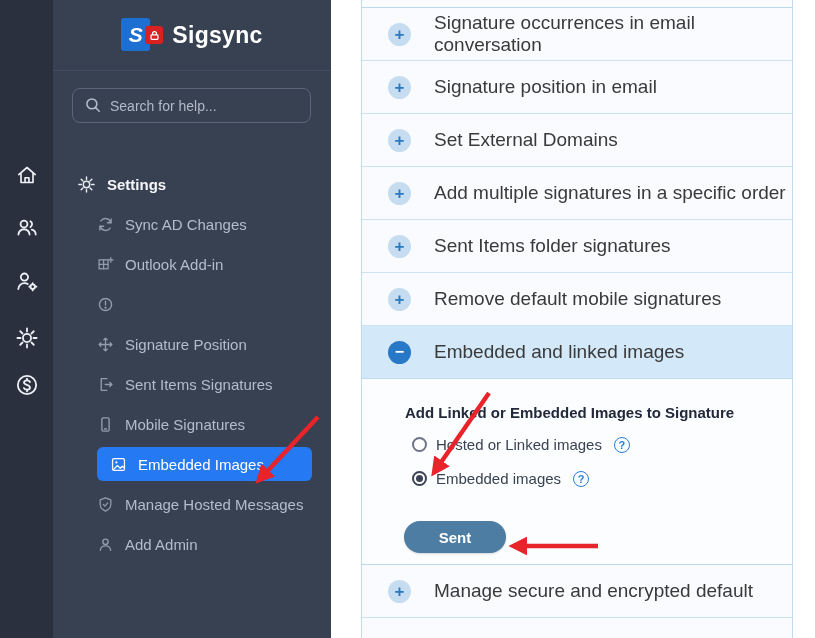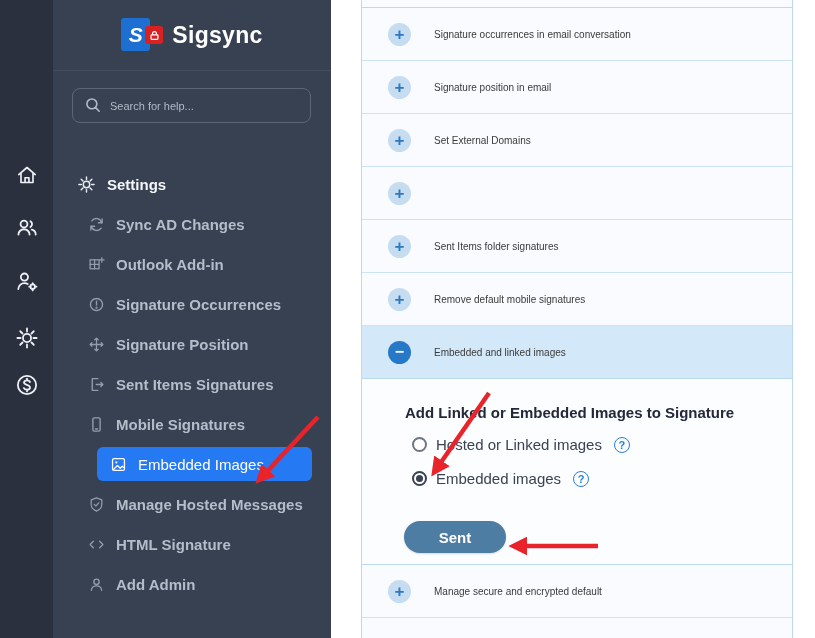--- a/index.html
+++ b/index.html
@@ -21,50 +21,50 @@
   .logo-book { position:absolute; left:0; top:1px; width:29px; height:33px; background:#1d6fd2;
     border-radius:3px; display:flex; align-items:center; justify-content:center;
     color:#fff; font-size:21px; font-weight:bold; font-style:italic; }
   .logo-lock { position:absolute; right:0; top:9px; width:18px; height:18px; background:#d82222;
     border-radius:3px; display:flex; align-items:center; justify-content:center; }
   .logo-lock svg { width:11px; height:11px; }
   .logo-text { color:#ffffff; font-size:23px; font-weight:bold; letter-spacing:.3px; }
 
   .search-wrap { position:relative; margin:17px 20px 0 19px; }
   .search-input { width:100%; height:35px; background:transparent; border:1px solid #5c6678;
-    border-radius:8px; color:#c7ced9; font-size:11px; padding:0 10px 0 37px; outline:none;
+    border-radius:8px; color:#c7ced9; font-size:14px; padding:0 10px 0 37px; outline:none;
     font-family:"Liberation Sans", sans-serif; }
   .search-input::placeholder { color:#b2bac7; }
   .search-icon { position:absolute; left:12px; top:8px; width:18px; height:18px; color:#b2bac7; }
   .search-icon svg { width:18px; height:18px; }
 
   .menu { list-style:none; margin-top:41px; }
   .menu li { height:40px; display:flex; align-items:center; gap:11px; cursor:pointer;
     font-size:15px; color:#b4bdca; }
   .menu li .mi { width:18px; height:18px; flex:0 0 18px; color:#939cac;
     display:flex; align-items:center; justify-content:center; }
   .menu li .mi svg { width:17px; height:17px; }
   .menu li.header { padding-left:23px; color:#f4f6f9; font-weight:bold;align-items:center; }
   .menu li.header .mi { color:#e9edf3; width:20px; flex-basis:20px; }
   .menu li.header .mi svg { width:19px; height:19px; }
-  .menu li.sub { padding-left:34px;font-weight:bold; }
+  .menu li.sub { padding-left:43px; }
   .menu li.active { padding-left:0; }
   .menu li.active .pill { margin-left:44px; margin-right:19px; height:34px; width:100%;
     background:#2579f2; border-radius:6px; display:flex; align-items:center; gap:11px;
     padding-left:12px; color:#ffffff; }
   .menu li.active .pill .mi { color:#ffffff; }
 
   
   .panel { position:absolute; left:361px; top:0; width:432px; height:638px;
     border-left:1px solid #bcd9ed; border-right:1px solid #bcd9ed; background:#f9fbfe; z-index:1; }
   .acc-partial-top { height:8px; border-bottom:1px solid #bcd9ed; }
   .acc-partial-bottom { height:10px; }
   .acc-row { height:53px; border-bottom:1px solid #cde2f2; display:flex; align-items:center;
     padding-left:26px; gap:23px; cursor:pointer; background:#f9fbfe; }
-  .acc-row .label { font-size:10px; color:#3a3a3a; }
+  .acc-row .label { font-size:19px; color:#3a3a3a; }
   .acc-row.active { background:#d3e8f8; border-bottom:1px solid #bcd9ed; }
   .toggle { width:23px; height:23px; border-radius:50%; flex:0 0 23px;
     display:flex; align-items:center; justify-content:center;
     font-size:17px; font-weight:bold; line-height:1; }
   .toggle.plus { background:#c6ddf1; color:#2b79c0; }
   .toggle.minus { background:#2878c8; color:#ffffff; font-size:16px; }
 
   .expanded { height:186px; border-bottom:1px solid #bcd9ed; position:relative; background:#fbfdff; }
   .exp-heading { position:absolute; left:43px; top:25px; font-size:15px; font-weight:bold; color:#23283a; }
   .radio-row { position:absolute; left:50px; display:flex; align-items:center; gap:9px;
@@ -180,21 +180,20 @@
         <span>Outlook Add-in</span>
       </li>
       <li class="sub">
         <span class="mi">
           <svg viewBox="0 0 16 16" fill="none" stroke="currentColor" stroke-width="1.3" stroke-linecap="round">
               <circle cx="8" cy="8" r="5.7"></circle>
               <path d="M8 4.8v3.6"></path>
               <circle cx="8" cy="11" r=".4" fill="currentColor"></circle>
             </svg>
         </span>
-        <span>Signature Occurrences</span>
       </li>
       <li class="sub">
         <span class="mi">
           <svg viewBox="0 0 16 16" fill="none" stroke="currentColor" stroke-width="1.2" stroke-linecap="round" stroke-linejoin="round">
               <path d="M8 2v12M2 8h12M6.4 3.6 8 2l1.6 1.6M6.4 12.4 8 14l1.6-1.6M3.6 6.4 2 8l1.6 1.6M12.4 6.4 14 8l-1.6 1.6"></path>
             </svg>
         </span>
         <span>Signature Position</span>
       </li>
       <li class="sub">
@@ -231,28 +230,20 @@
         <span class="mi">
           <svg viewBox="0 0 16 16" fill="none" stroke="currentColor" stroke-width="1.2" stroke-linejoin="round" stroke-linecap="round">
               <path d="M8 1.8 13 3.7v4.2c0 3-2.1 5-5 6.3-2.9-1.3-5-3.3-5-6.3V3.7Z"></path>
               <path d="m5.9 7.9 1.5 1.6 2.7-3"></path>
             </svg>
         </span>
         <span>Manage Hosted Messages</span>
       </li>
       <li class="sub">
         <span class="mi">
-          <svg viewBox="0 0 16 16" fill="none" stroke="currentColor" stroke-width="1.3" stroke-linecap="round" stroke-linejoin="round">
-              <path d="m5 5-3 3 3 3M11 5l3 3-3 3"></path>
-            </svg>
-        </span>
-        <span>HTML Signature</span>
-      </li>
-      <li class="sub">
-        <span class="mi">
           <svg viewBox="0 0 16 16" fill="none" stroke="currentColor" stroke-width="1.3" stroke-linecap="round">
               <circle cx="8" cy="5.4" r="2.5"></circle>
               <path d="M3.2 13.5c0-2.5 2.1-4.2 4.8-4.2s4.8 1.7 4.8 4.2"></path>
             </svg>
         </span>
         <span>Add Admin</span>
       </li>
     </ul>
   </aside>
 
@@ -266,20 +257,21 @@
     <div class="acc-row">
       <span class="toggle plus">+</span>
       <span class="label">Signature position in email</span>
     </div>
     <div class="acc-row">
       <span class="toggle plus">+</span>
       <span class="label">Set External Domains</span>
     </div>
     <div class="acc-row">
       <span class="toggle plus">+</span>
+      <span class="label">Add multiple signatures in a specific order</span>
     </div>
     <div class="acc-row">
       <span class="toggle plus">+</span>
       <span class="label">Sent Items folder signatures</span>
     </div>
     <div class="acc-row">
       <span class="toggle plus">+</span>
       <span class="label">Remove default mobile signatures</span>
     </div>
 

